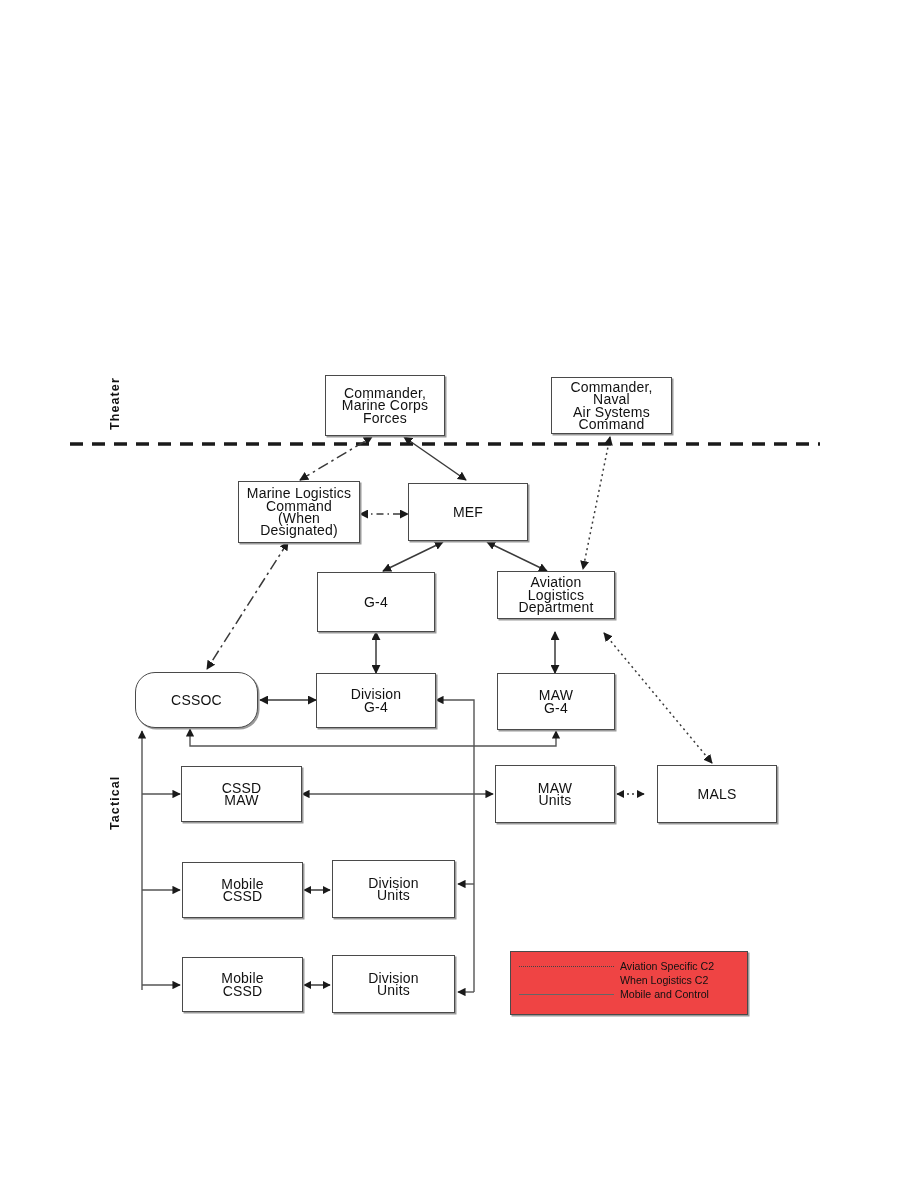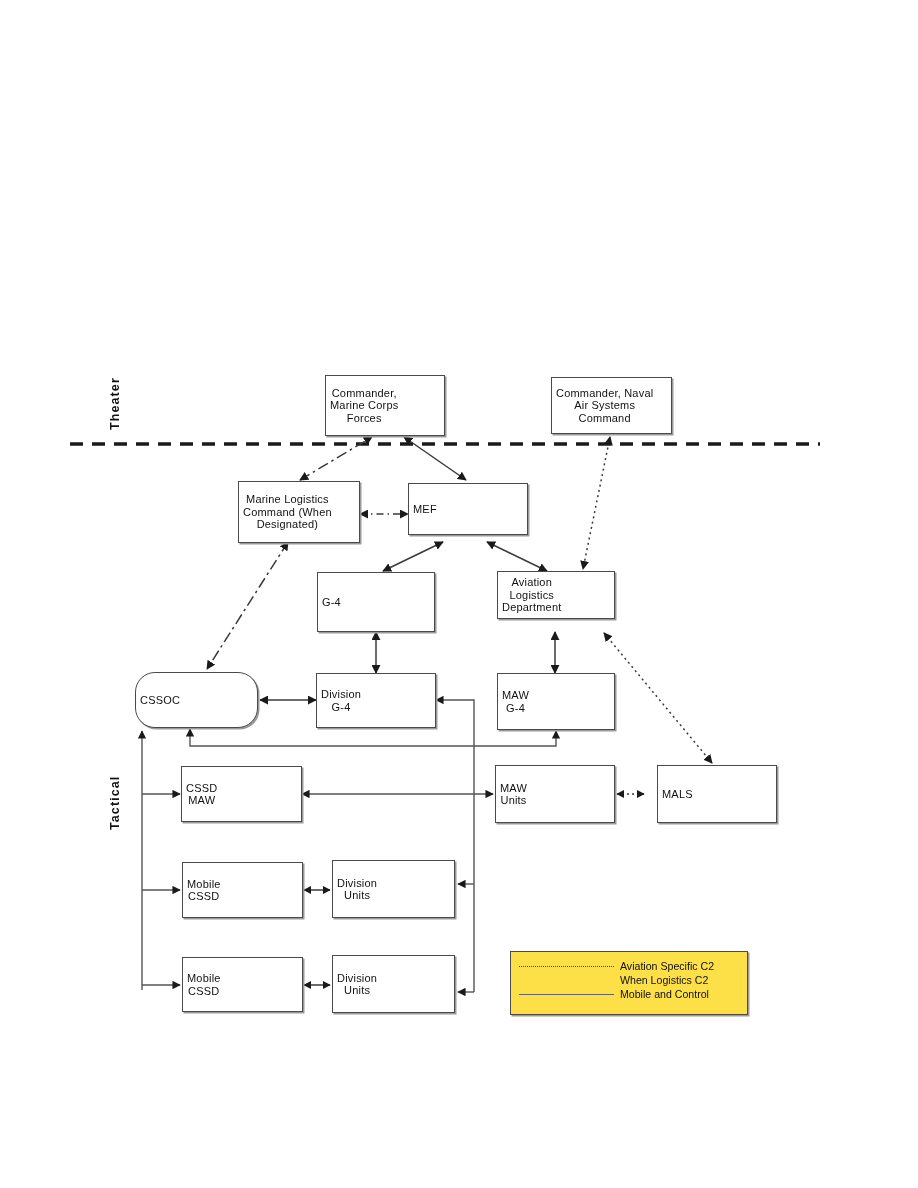--- a/index.html
+++ b/index.html
@@ -3,28 +3,28 @@
 <meta charset="utf-8">
 <style>
   html,body{margin:0;padding:0;background:#ffffff;}
   body{width:918px;height:1188px;position:relative;overflow:hidden;
        font-family:"Liberation Sans","DejaVu Sans",sans-serif;color:#1a1a1a;}
   #canvas{position:absolute;left:0;top:0;width:918px;height:1188px;}
   svg#wires{position:absolute;left:0;top:0;width:918px;height:1188px;pointer-events:none;}
 
   .node{position:absolute;box-sizing:border-box;background:#ffffff;
         border:1px solid #4a4a4a;box-shadow:1.5px 1.5px 0 0 #9a9a9a;
-        display:flex;align-items:center;text-align:center;
-        font-size:11px;line-height:12.4px;letter-spacing:.2px;color:#111;z-index:3;}
+        display:flex;align-items:center;justify-content:center;text-align:center;
+        font-size:14px;line-height:12.4px;letter-spacing:.2px;color:#111;z-index:3;}
   .node span{display:block;padding:0 4px;white-space:pre-line;}
 
   .band-label{position:absolute;font-weight:bold;font-size:12.5px;letter-spacing:1.1px;
               color:#111;transform:rotate(-90deg);transform-origin:left top;white-space:nowrap;z-index:4;}
 
-  .legend{position:absolute;box-sizing:border-box;background:#fde047;border:1px solid #4a4a4a;
+  .legend{position:absolute;box-sizing:border-box;background:#ef4444;border:1px solid #4a4a4a;
           box-shadow:1.5px 1.5px 0 0 #9a9a9a;z-index:5;padding:7px 10px 7px 8px;}
   .legend-row{display:flex;align-items:center;height:14px;}
   .legend-key{width:95px;height:10px;position:relative;flex:none;}
   .legend-key i{position:absolute;left:0;right:0;top:50%;height:0;display:block;}
   .k-dot{border-top:1.6px dotted #444;}
   .k-dashdot{border-top:0;background:none;
      background-image:linear-gradient(to right,#444 0 9px,transparent 9px 13px,#444 13px 16px,transparent 16px 20px);
      background-size:20px 1.6px;background-repeat:repeat-x;background-position:0 50%;height:1.6px;}
   .k-solid{border-top:1.7px solid #666;}
   .legend-txt{font-size:10.6px;line-height:13px;color:#111;padding-left:6px;white-space:nowrap;}
@@ -101,21 +101,21 @@
 Command (When
 Designated)</span>
   </div>
 
   <div class="node" style="left:551px;top:377px;width:121px;height:57px;">
     <span>Commander, Naval
 Air Systems
 Command</span>
   </div>
 
-  <div class="node" style="left:408px;top:483px;width:120px;height:52px;">
+  <div class="node" style="left:408px;top:483px;width:120px;height:58px;">
     <span>MEF</span>
   </div>
 
   <div class="node" style="left:317px;top:572px;width:118px;height:60px;">
     <span>G-4</span>
   </div>
 
   <div class="node" style="left:497px;top:571px;width:118px;height:48px;">
     <span>Aviation
 Logistics

